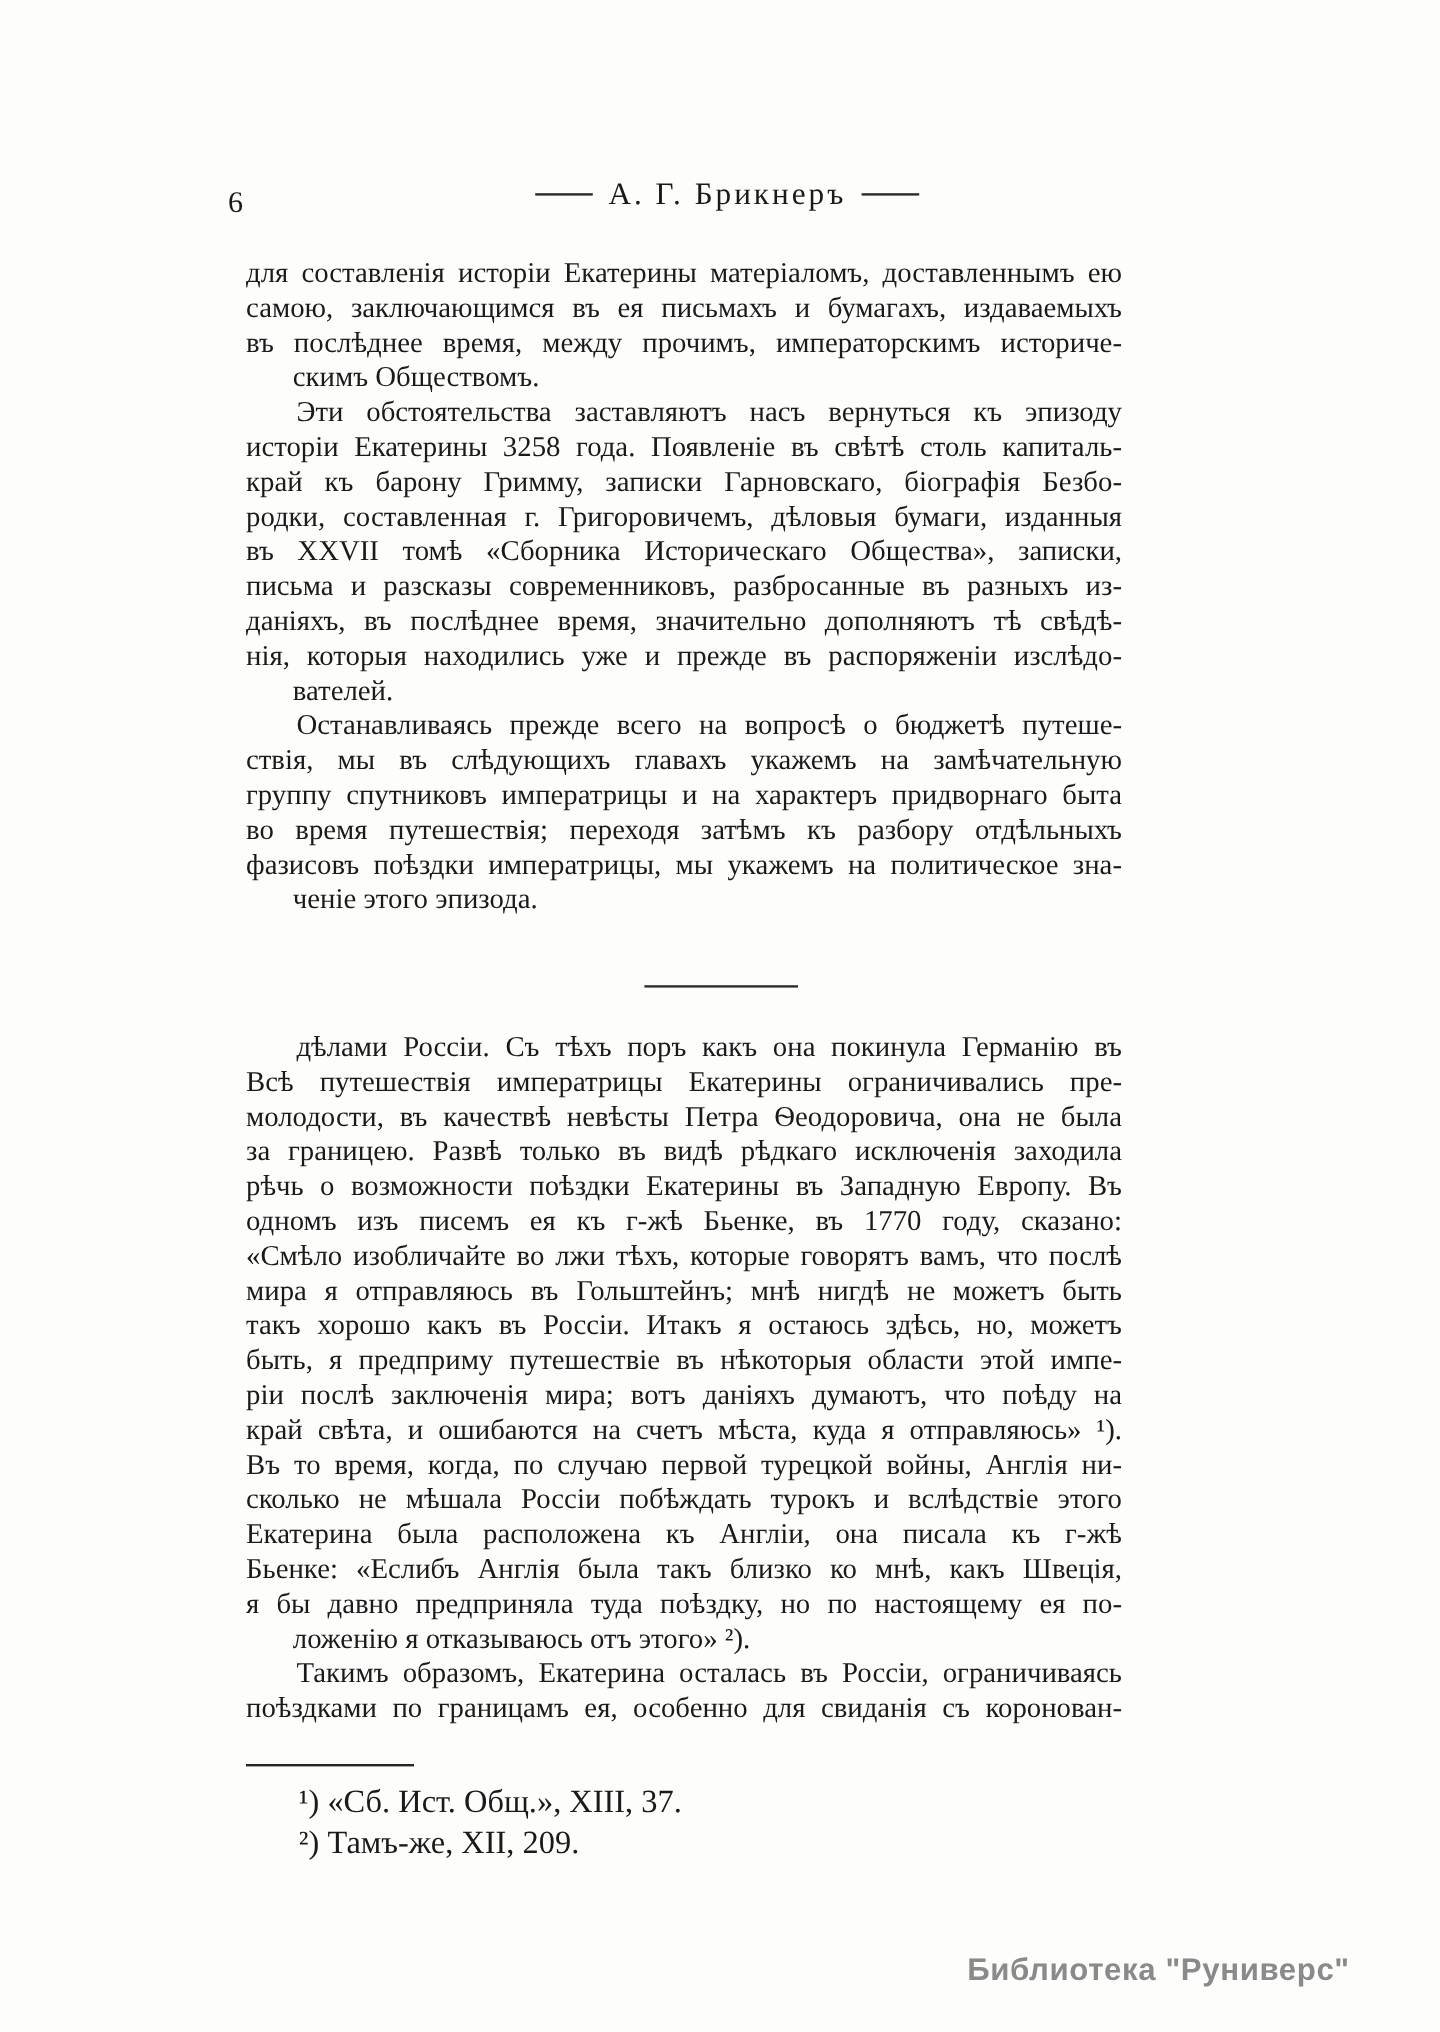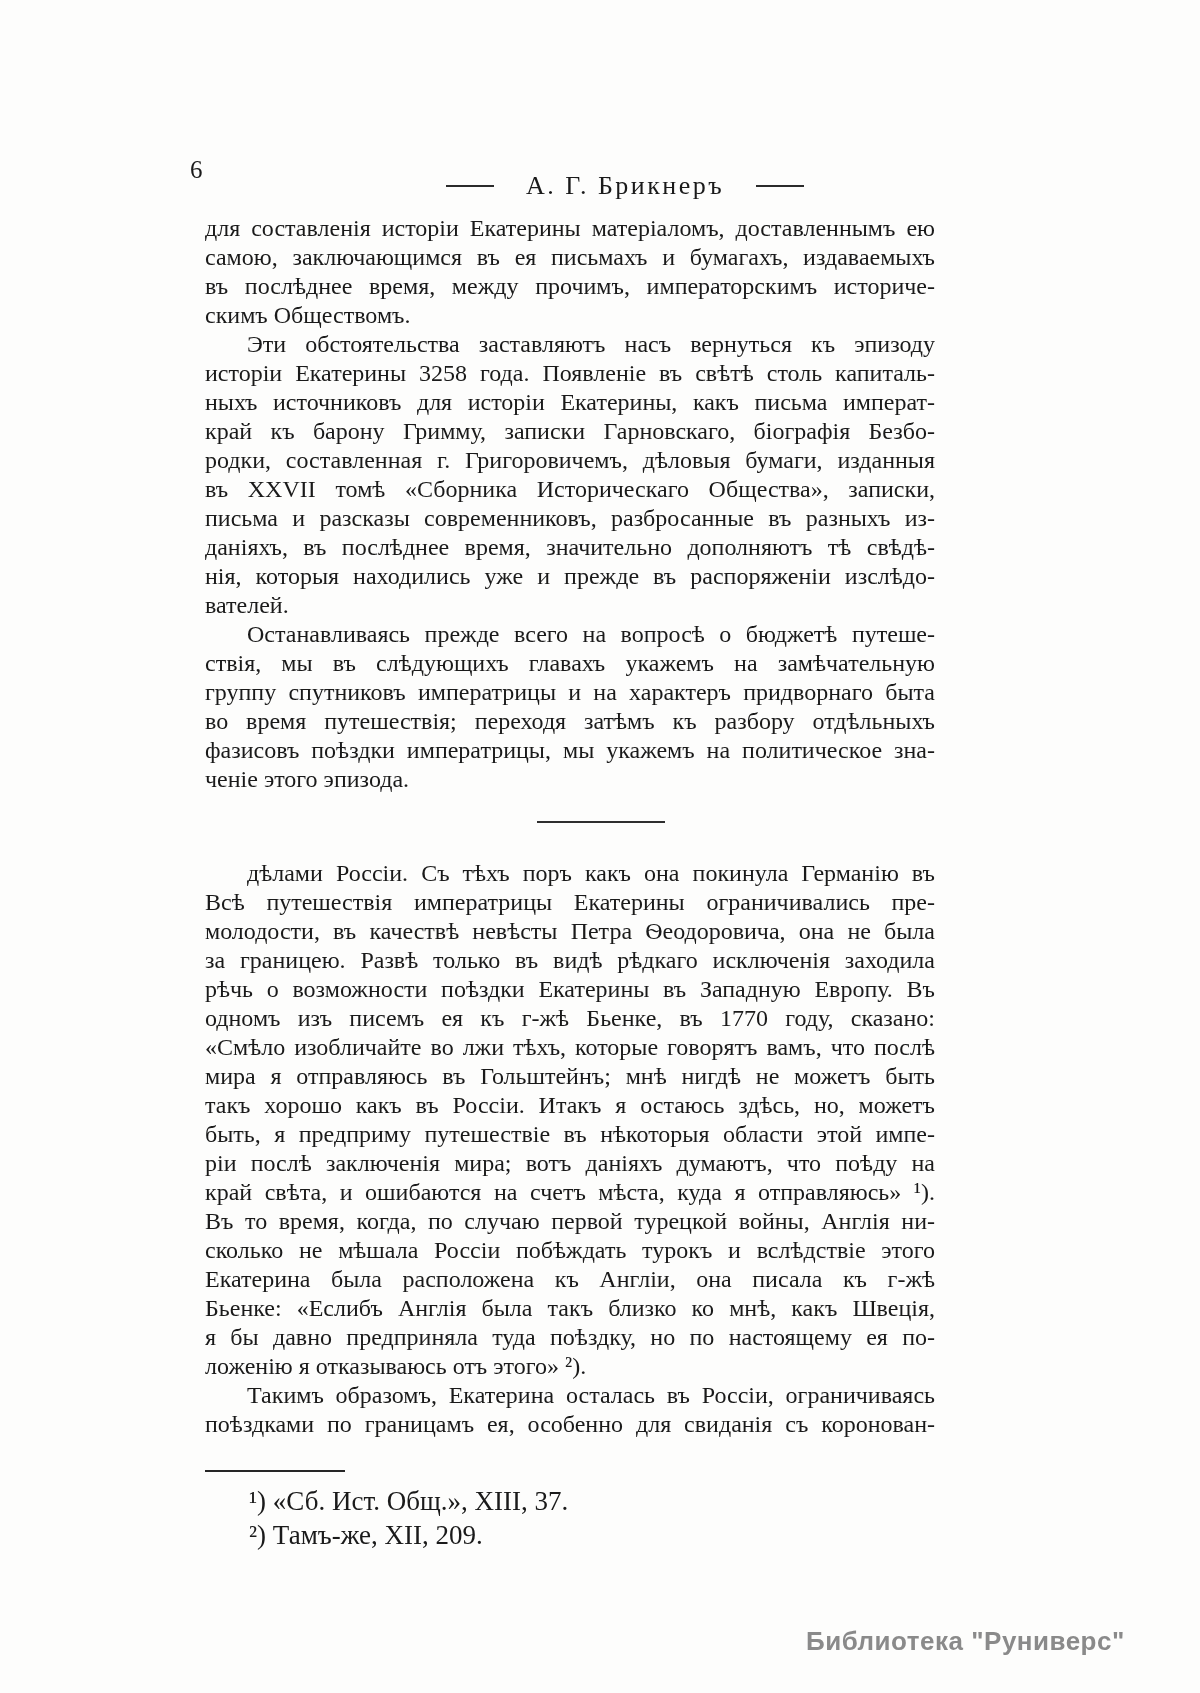--- a/index.html
+++ b/index.html
@@ -19,25 +19,25 @@
   .pagenum {
     position: absolute;
     left: 190px;
     top: 156px;
     font-size: 25px;
     line-height: 28px;
   }
   .runhead {
     position: absolute;
     left: 446px;
-    top: 172px;
+    top: 148px;
     height: 28px;
     display: flex;
     align-items: center;
-    gap: 32px;
+    gap: 13px;
     white-space: nowrap;
   }
   .hdash {
     display: inline-block;
     width: 48px;
     height: 2px;
     background: #2b2b2b;
   }
   .htitle {
     font-size: 26px;
@@ -53,21 +53,21 @@
   }
   .sec1 { top: 214px; }
   .sec2 { top: 859px; }
   .tline {
     display: block;
     height: 29px;
     text-align: justify;
     text-align-last: justify;
     white-space: normal;
   }
-  .tline.lastline { text-align-last: left; }
+  .tline.lastline { text-align-last: left; margin-left: 39px; }
   .para.indent .tline:first-child { text-indent: 42px; }
   .separator {
     position: absolute;
     left: 537px;
     top: 821px;
     width: 128px;
     height: 2px;
     background: #2e2e2e;
   }
   .fnrule {
@@ -118,21 +118,20 @@
   <div class="textcol sec1">
       <div class="para">
         <div class="tline">для составленія исторіи Екатерины матеріаломъ, доставленнымъ ею</div>
         <div class="tline">самою, заключающимся въ ея письмахъ и бумагахъ, издаваемыхъ</div>
         <div class="tline">въ послѣднее время, между прочимъ, императорскимъ историче-</div>
         <div class="tline lastline">скимъ Обществомъ.</div>
       </div>
       <div class="para indent">
         <div class="tline">Эти обстоятельства заставляютъ насъ вернуться къ эпизоду</div>
         <div class="tline">исторіи Екатерины 3258 года. Появленіе въ свѣтѣ столь капиталь-</div>
-        <div class="tline">ныхъ источниковъ для исторіи Екатерины, какъ письма императ-</div>
         <div class="tline">край къ барону Гримму, записки Гарновскаго, біографія Безбо-</div>
         <div class="tline">родки, составленная г. Григоровичемъ, дѣловыя бумаги, изданныя</div>
         <div class="tline">въ XXVII томѣ «Сборника Историческаго Общества», записки,</div>
         <div class="tline">письма и разсказы современниковъ, разбросанные въ разныхъ из-</div>
         <div class="tline">даніяхъ, въ послѣднее время, значительно дополняютъ тѣ свѣдѣ-</div>
         <div class="tline">нія, которыя находились уже и прежде въ распоряженіи изслѣдо-</div>
         <div class="tline lastline">вателей.</div>
       </div>
       <div class="para indent">
         <div class="tline">Останавливаясь прежде всего на вопросѣ о бюджетѣ путеше-</div>

